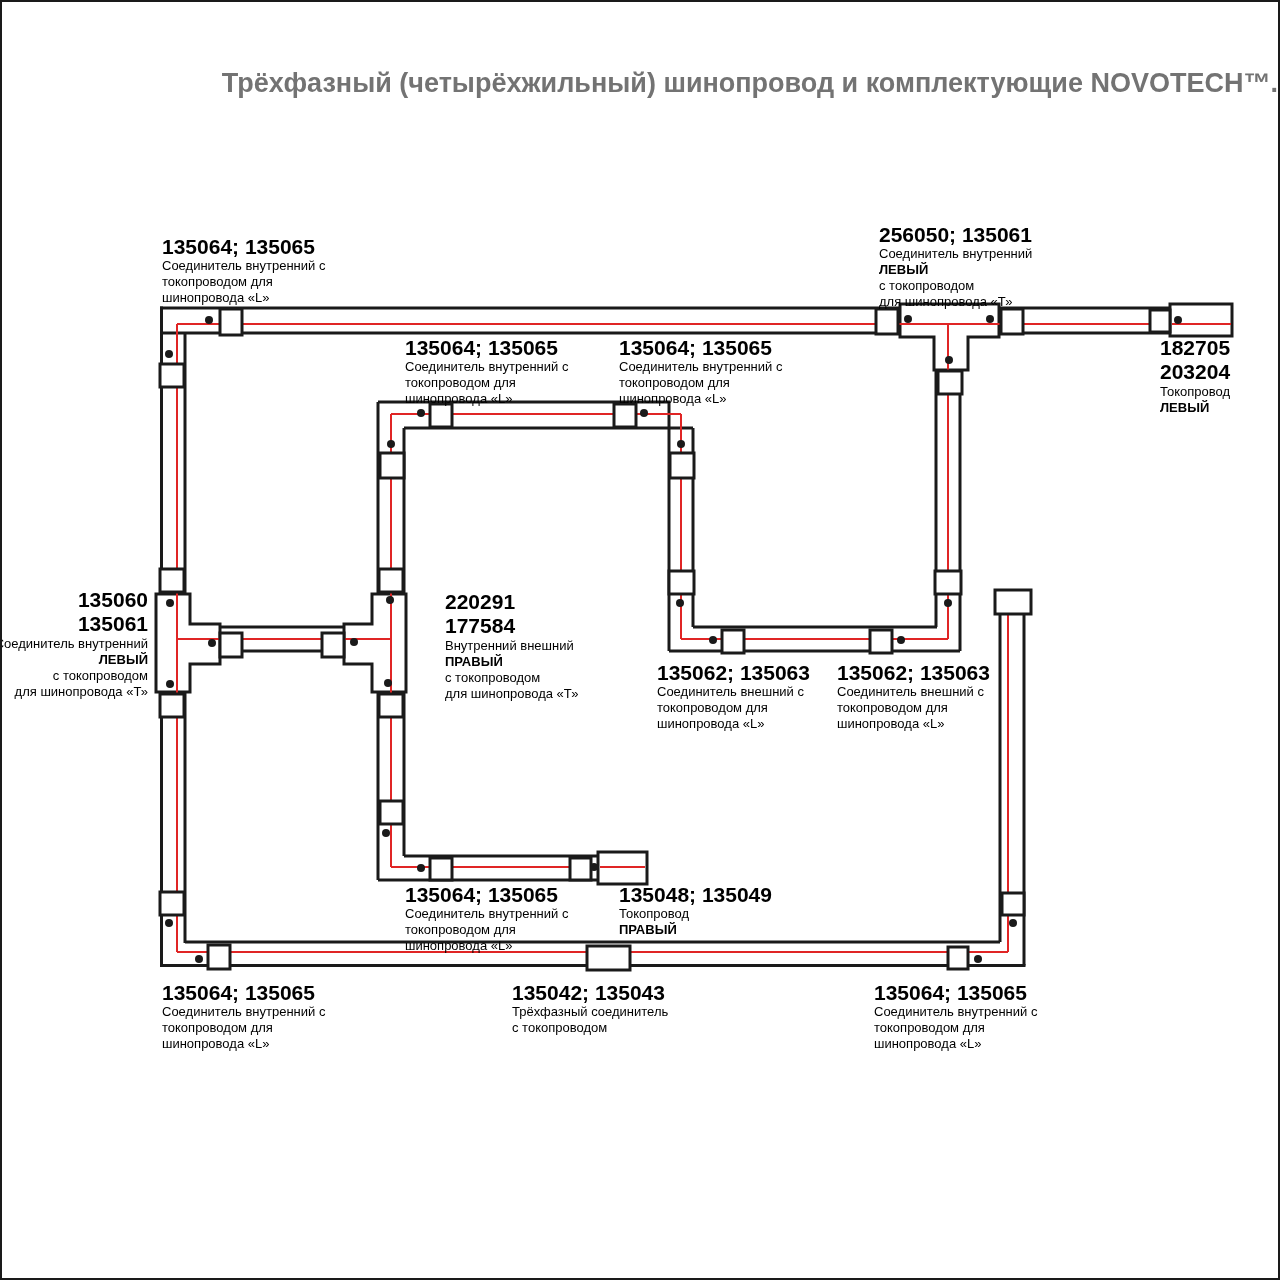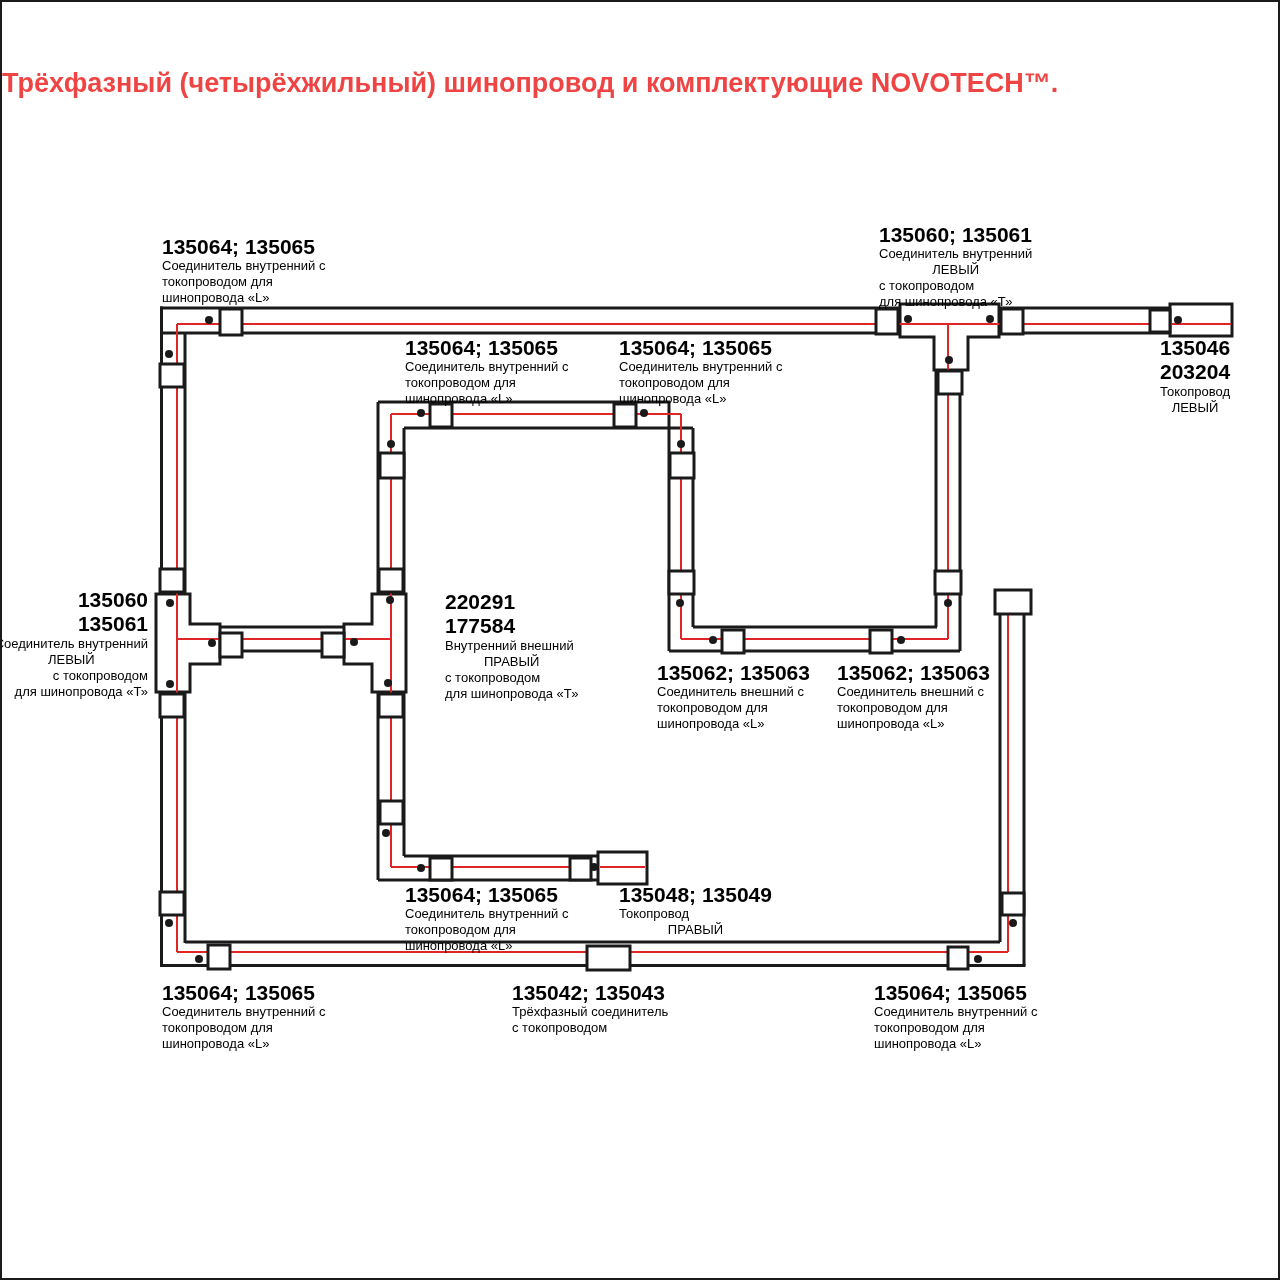--- a/index.html
+++ b/index.html
@@ -2,34 +2,34 @@
 <html style="--track: #1a1a1a; --wire: #e02525;"><head>
 <meta charset="utf-8">
 <style>
   html,body{margin:0;padding:0;background:#fff;}
   #page{
     position:relative;width:1280px;height:1280px;background:#fff;
     box-sizing:border-box;border:2px solid #1a1a1a;overflow:hidden;
     font-family:"Liberation Sans",sans-serif;color:#000;
   }
   #title{
-    position:absolute;left:0;right:0;top:62px;text-align:left;
-    font-weight:bold;font-size:27px;line-height:39px;color:#ef4444;
+    position:absolute;left:0;right:0;top:62px;text-align:right;
+    font-weight:bold;font-size:27px;line-height:39px;color:#737373;
   }
   #diagram-svg{position:absolute;left:0;top:0;}
   #black-lines line{stroke:var(--track,#1a1a1a);stroke-width:3;}
   #junction-bodies path{fill:#fff;stroke:var(--track,#1a1a1a);stroke-width:3;}
   #red-lines line,#red-overlays line{stroke:var(--wire,#e02525);stroke-width:2;}
   #feed-pieces rect,#connector-boxes rect{fill:#fff;stroke:var(--track,#1a1a1a);stroke-width:3;}
   #dots circle{fill:var(--track,#1a1a1a);}
   .lbl{position:absolute;white-space:nowrap;color:#000;}
   .num{font-size:21px;font-weight:bold;line-height:23px;}
   .num2{font-size:21px;font-weight:bold;line-height:24px;}
   .desc{font-size:13px;line-height:16px;}
-  .bd{font-weight:normal;text-align:center;}
+  .bd{font-weight:bold;}
   #lbl-a{left:160px;top:233px}
   #lbl-d{left:403px;top:334px}
   #lbl-e{left:617px;top:334px}
   #lbl-b{left:877px;top:221px}
   #lbl-c{left:1158px;top:334px}
   #lbl-f{right:1130px;top:586px;text-align:right}
   #lbl-g{left:443px;top:588px}
   #lbl-h{left:997px;top:533px}
   #lbl-i{left:655px;top:659px}
   #lbl-j{left:835px;top:659px}
@@ -183,29 +183,29 @@
   </div>
 
   <div class="lbl" id="lbl-e">
     <div class="num">135064; 135065</div>
     <div class="desc">Соединитель внутренний с</div>
     <div class="desc">токопроводом для</div>
     <div class="desc">шинопровода «L»</div>
   </div>
 
   <div class="lbl" id="lbl-b">
-    <div class="num">135060; 135061</div>
+    <div class="num">256050; 135061</div>
     <div class="desc">Соединитель внутренний</div>
     <div class="desc bd">ЛЕВЫЙ</div>
     <div class="desc">с токопроводом</div>
     <div class="desc">для шинопровода «Т»</div>
   </div>
 
   <div class="lbl" id="lbl-c">
-    <div class="num2">135046</div>
+    <div class="num2">182705</div>
     <div class="num2">203204</div>
     <div class="desc">Токопровод</div>
     <div class="desc bd">ЛЕВЫЙ</div>
   </div>
 
   <div class="lbl" id="lbl-f">
     <div class="num2">135060</div>
     <div class="num2">135061</div>
     <div class="desc">Соединитель внутренний</div>
     <div class="desc bd">ЛЕВЫЙ</div>

